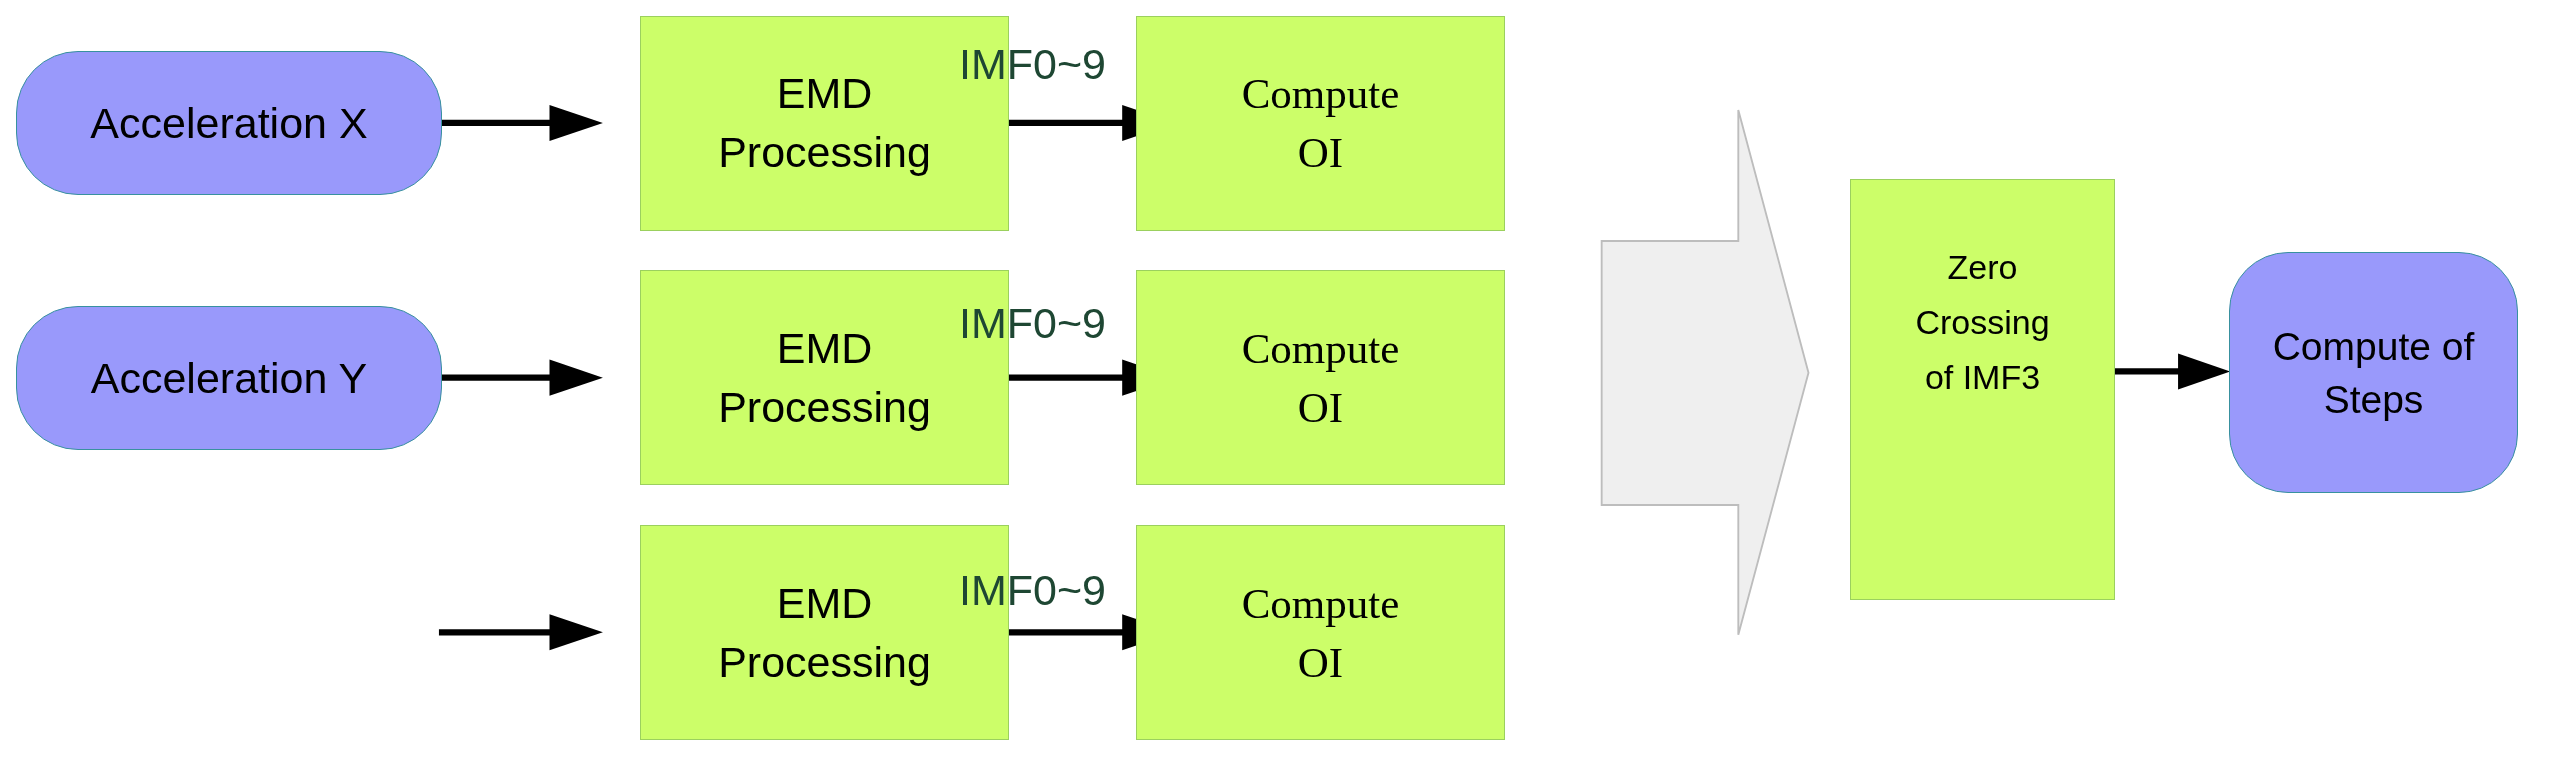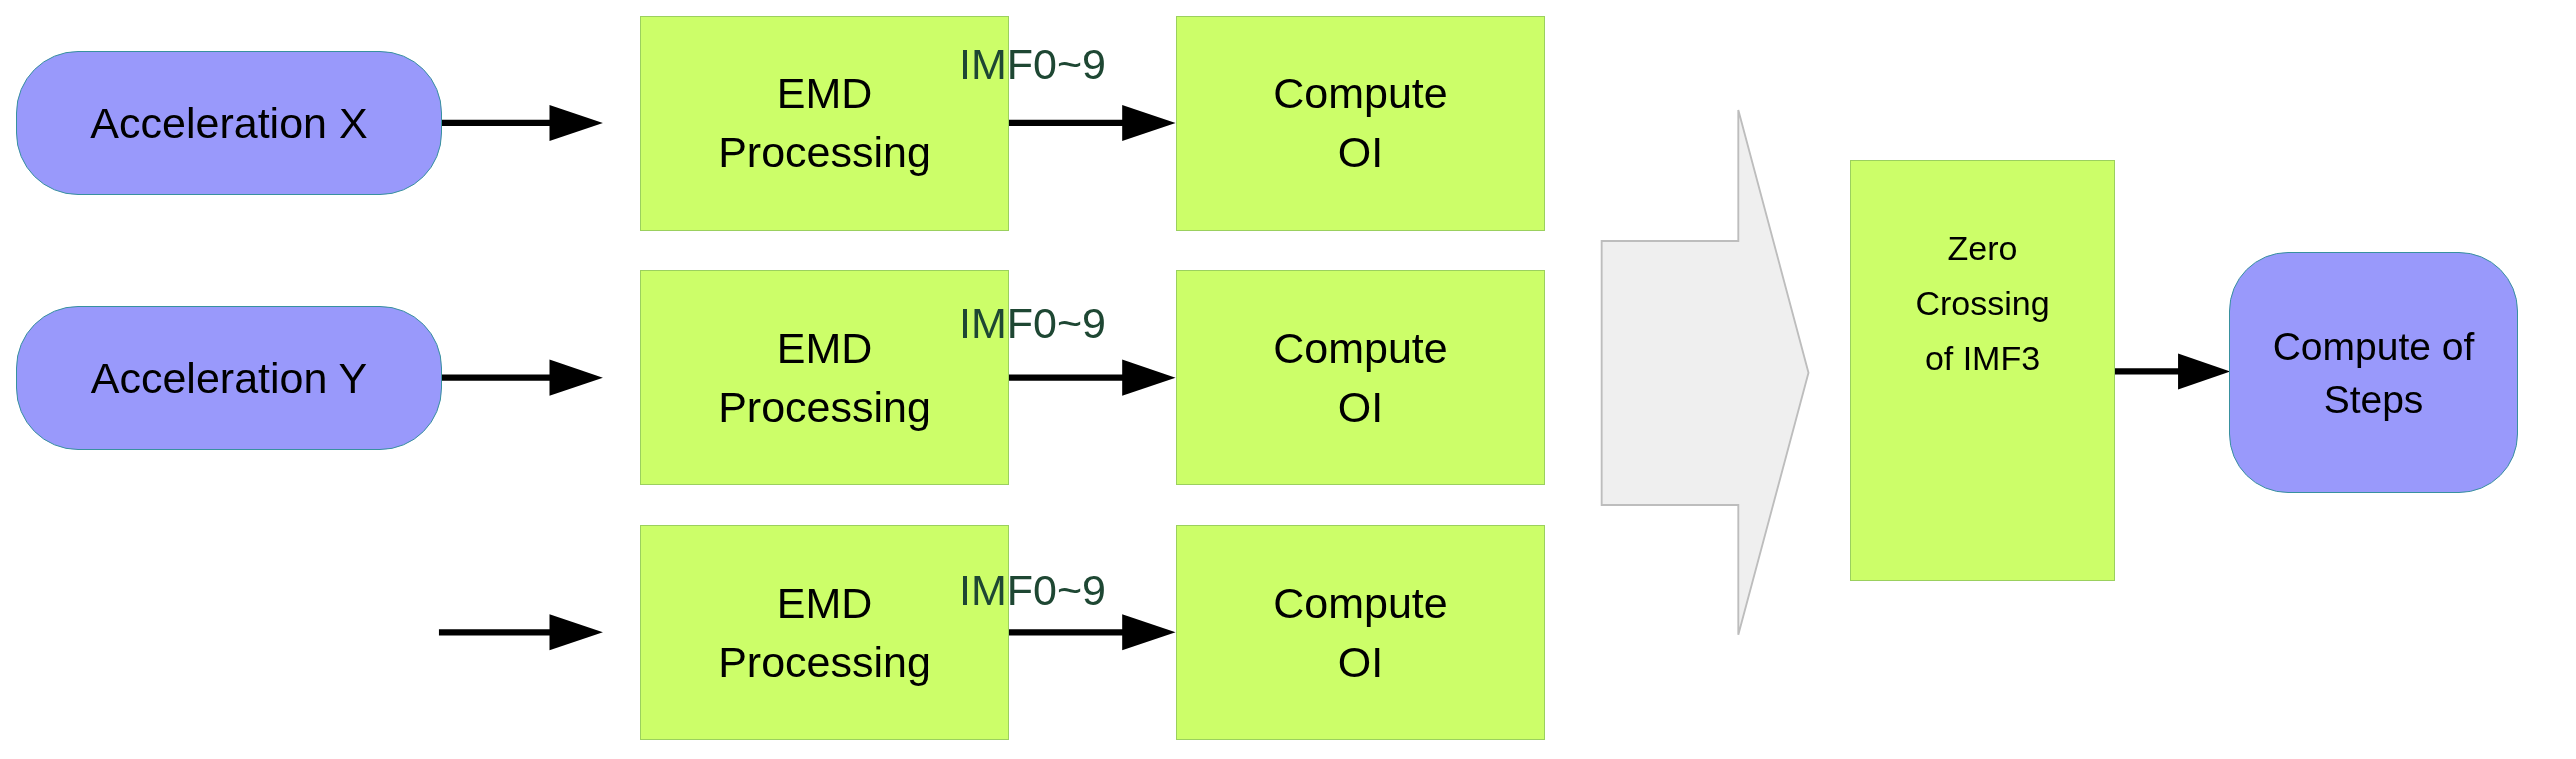--- a/index.html
+++ b/index.html
@@ -22,40 +22,40 @@
   .start-node{
     left:16px;width:426px;height:144px;
     background:var(--node-fill);border:1.9px solid var(--node-border);border-radius:62px;
     font-size:43px;line-height:59px;
   }
   .process-box{
     background:var(--process-fill);border:1.9px solid var(--process-border);
     font-size:43px;line-height:59px;
   }
   .emd-box{left:604px;width:369px;height:215px;margin-left:36px;}
-  .oi-box{left:1176px;width:369px;height:215px;}
+  .oi-box{left:1136px;width:369px;height:215px;font-family:Liberation Serif, serif;}
   .row1{top:15.5px;} .row2{top:270px;} .row3{top:525px;}
   .start-row1{top:51px;} .start-row2{top:306px;} .start-row3{top:560px;}
   .imf-label{
     position:absolute;left:959px;width:236px;height:45px;
     font-size:43px;line-height:45px;color:var(--label-text);
   }
   .imf-row1{top:42px;} .imf-row2{top:301px;} .imf-row3{top:568px;}
   #svg-layer{position:absolute;left:0;top:0;width:2576px;height:759px;}
   #svg-layer .connector-line{stroke:var(--connector);stroke-width:10px;}
   #svg-layer .connector-head{fill:var(--connector);}
   #merge-arrow-polygon{
     fill:var(--merge-arrow-fill);stroke:var(--merge-arrow-border);stroke-width:3px;
   }
   .merge-label{
     position:absolute;left:1591px;top:318px;width:221px;height:109px;
     text-align:center;font-size:40px;line-height:55px;color:var(--label-text);
   }
   .zero-box{
-    position:absolute;left:1850px;top:160px;width:265px;height:421px;
+    position:absolute;left:1850px;top:179px;width:265px;height:421px;
     background:var(--process-fill);border:1.9px solid var(--process-border);
   }
   .zero-text{
     position:absolute;left:0;right:0;top:60px;
     text-align:center;font-size:34px;line-height:55px;color:var(--box-text);
   }
   .end-node{
     left:2229px;top:252px;width:289px;height:241px;
     background:var(--node-fill);border:1.9px solid var(--node-border);border-radius:59px;
     font-size:39px;line-height:53px;

